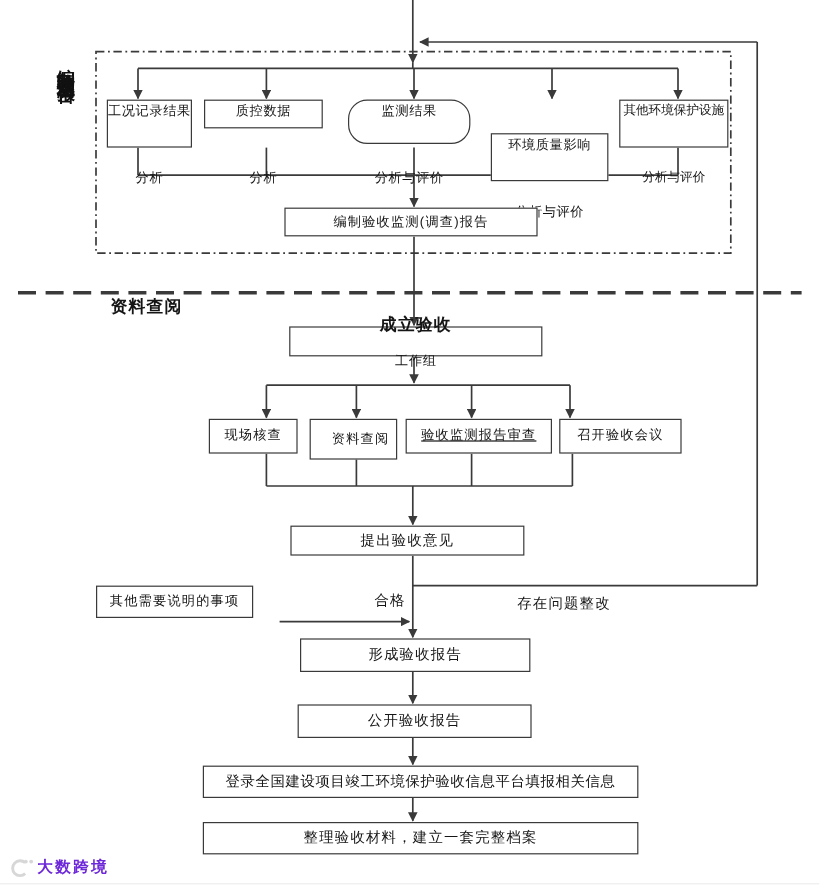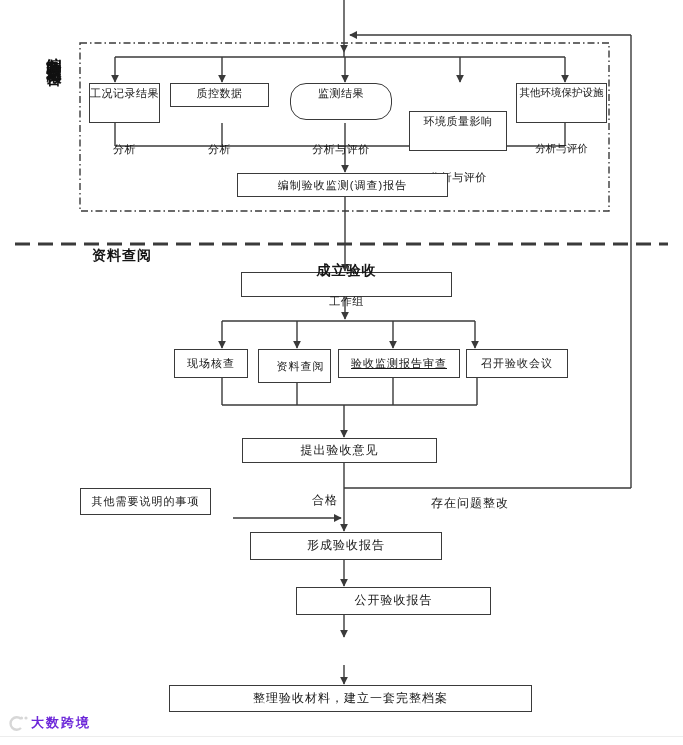--- a/index.html
+++ b/index.html
@@ -162,22 +162,25 @@
   <div class="lbl small-note" style="left:305px; top:492px; width:33px; text-align:right;">合格</div>
   <div class="lbl small-note" style="left:431px; top:495px;">存在问题整改</div>
 
   <div class="box" style="left:80px; top:488px; width:131px; height:27px; font-size:11px;">
     <span>其他需要说明的事项</span>
   </div>
 
   <div class="box" style="left:250px; top:532px; width:192px; height:28px;">
     <span>形成验收报告</span>
   </div>
-  <div class="box" style="left:248px; top:587px; width:195px; height:28px;margin-left:48px;">
+  <div class="box" style="left:248px; top:587px; width:195px; height:28px;">
     <span>公开验收报告</span>
+  </div>
+  <div class="box" style="left:169px; top:638px; width:363px; height:27px; font-size:12px; letter-spacing:0.5px;">
+    <span>登录全国建设项目竣工环境保护验收信息平台填报相关信息</span>
   </div>
   <div class="box" style="left:169px; top:685px; width:363px; height:27px;">
     <span>整理验收材料，建立一套完整档案</span>
   </div>
 
   <div class="wm">
     <svg width="22" height="17" viewBox="0 0 22 17">
       <path d="M15 4 A6.2 6.2 0 1 0 15 13" stroke="#d7d7d7" stroke-width="2.4" fill="none"></path>
       <circle cx="15.5" cy="3" r="1.6" fill="#d7d7d7"></circle>
       <circle cx="20" cy="3" r="1.6" fill="#d7d7d7"></circle>

